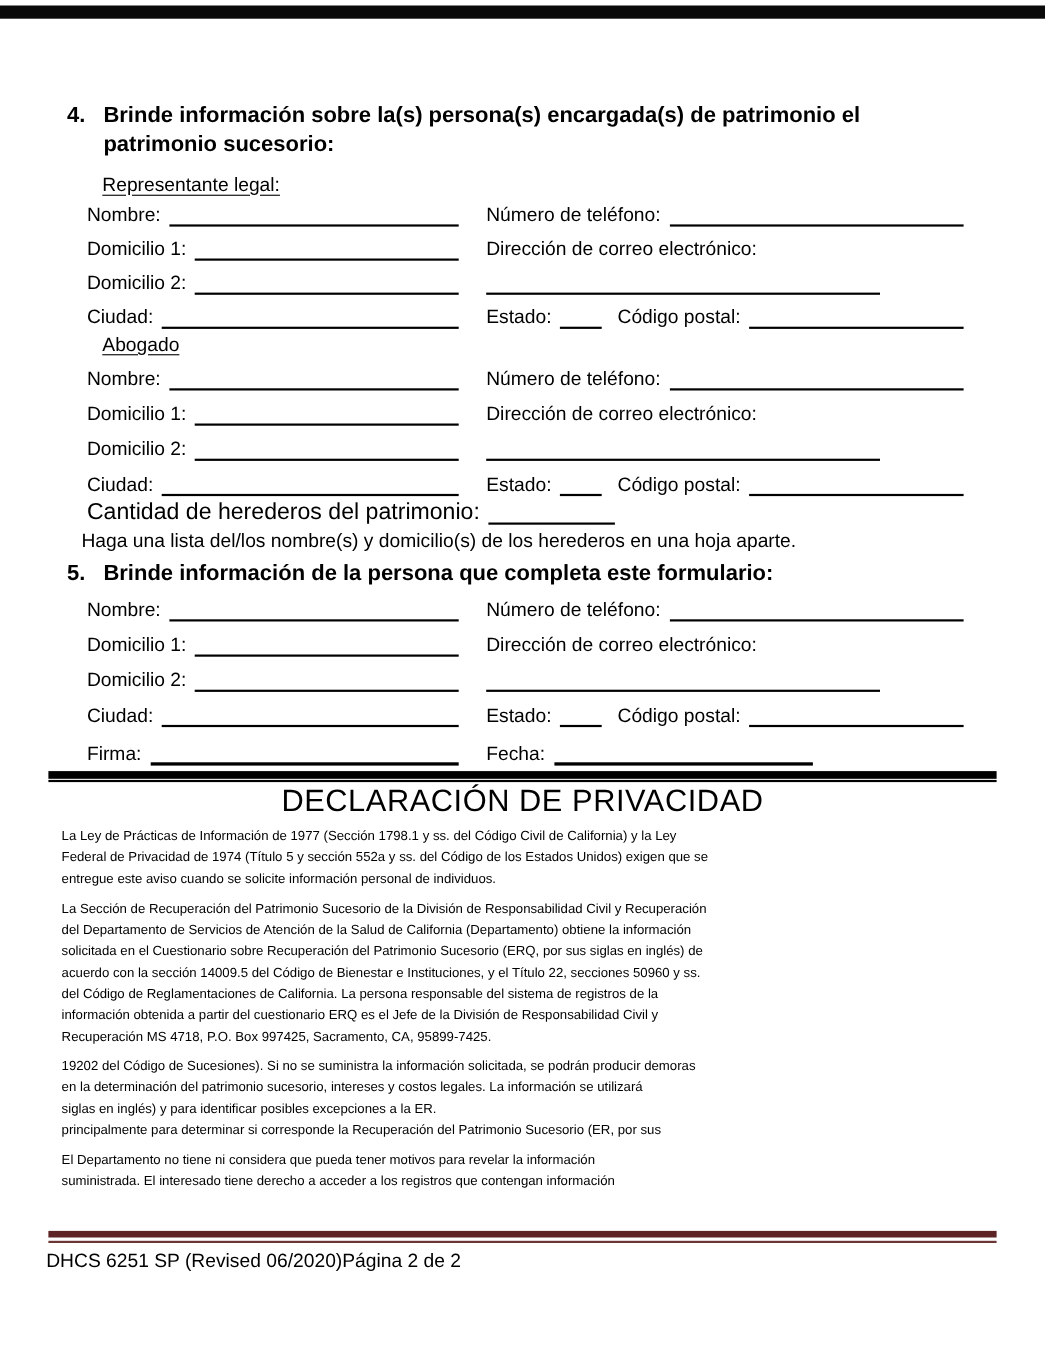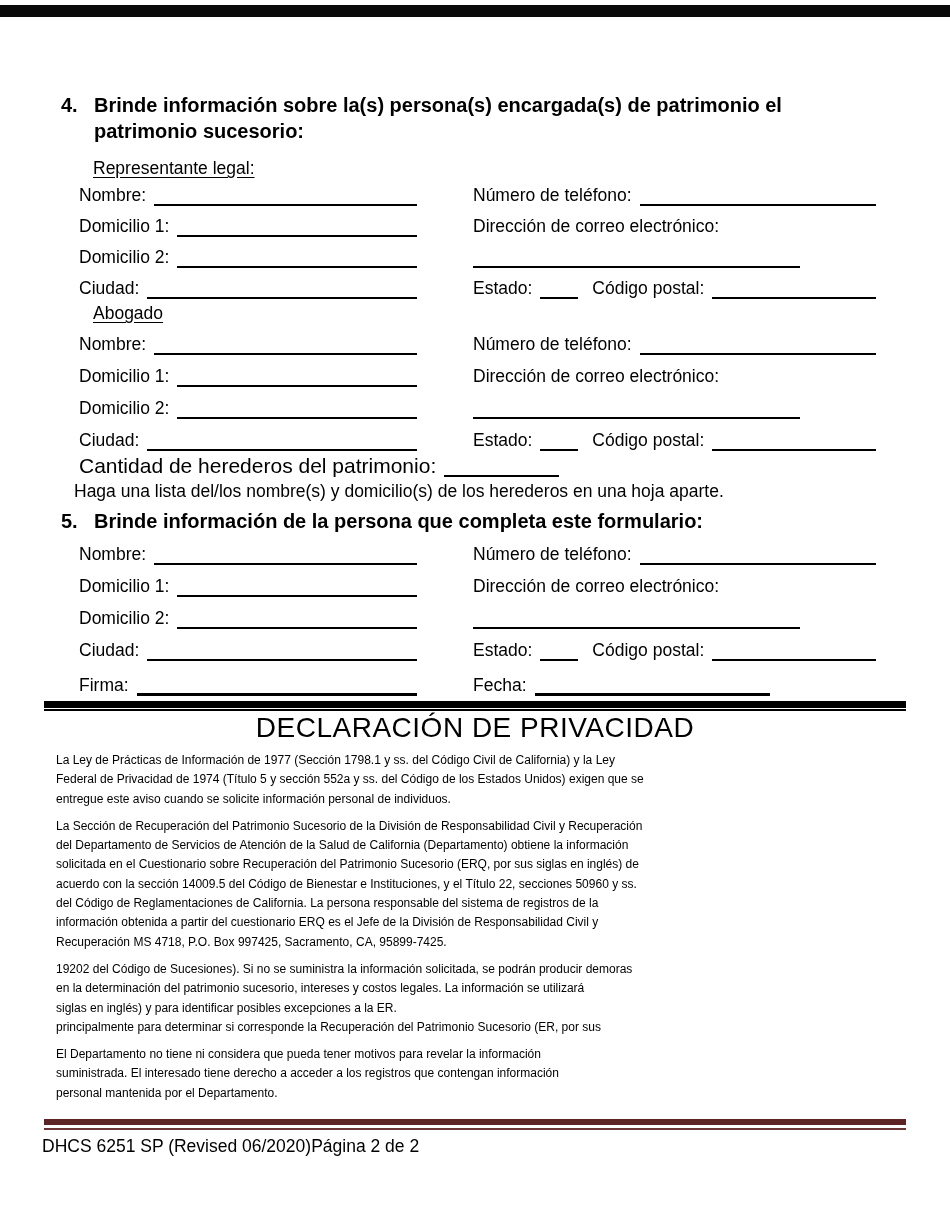--- a/index.html
+++ b/index.html
@@ -19,21 +19,21 @@
   .sec-heading .txt { width:790px; }
 
   .sub-heading {
     position:absolute; left:79px; font-size:17.5px;
     text-decoration:underline; text-underline-offset:3px;margin-left:14px;
   }
 
   
   .frow {
     position:absolute; left:79px; width:797px; height:24px;
-    display:flex; align-items:flex-end; font-size:17.5px;gap:31px;
+    display:flex; align-items:flex-end; font-size:17.5px;
   }
   .c1 { flex:none; width:338px; display:flex; align-items:flex-end; }
   .c2 { flex:1; margin-left:25px; display:flex; align-items:flex-end; }
   .lbl { white-space:nowrap; padding-right:8px; line-height:22px; }
   .ln  { flex:1; border-bottom:2px solid #000; height:22px; }
   .ln-bold { border-bottom-width:3px; }
   .ln-short { flex:none; width:38px; }
   .ln-fixed { flex:none; width:235px; }
   .ln-email-end { margin-right:76px; }
   .cp-lbl { margin-left:14px; }
@@ -260,21 +260,20 @@
     </div>
     <div class="para">
       <div class="pline">19202 del Código de Sucesiones). Si no se suministra la información solicitada, se podrán producir demoras</div>
       <div class="pline">en la determinación del patrimonio sucesorio, intereses y costos legales. La información se utilizará</div>
       <div class="pline">siglas en inglés) y para identificar posibles excepciones a la ER.</div>
       <div class="pline">principalmente para determinar si corresponde la Recuperación del Patrimonio Sucesorio (ER, por sus</div>
     </div>
     <div class="para">
       <div class="pline">El Departamento no tiene ni considera que pueda tener motivos para revelar la información</div>
       <div class="pline">suministrada. El interesado tiene derecho a acceder a los registros que contengan información</div>
-      <div class="pline">personal mantenida por el Departamento.</div>
     </div>
   </div>
 
   <div class="rule-maroon" style="top:1119px;"></div>
   <div class="footer">
     <span>DHCS 6251 SP (Revised 06/2020)</span>
     <span>Página 2 de 2</span>
   </div>
 
 </div>

